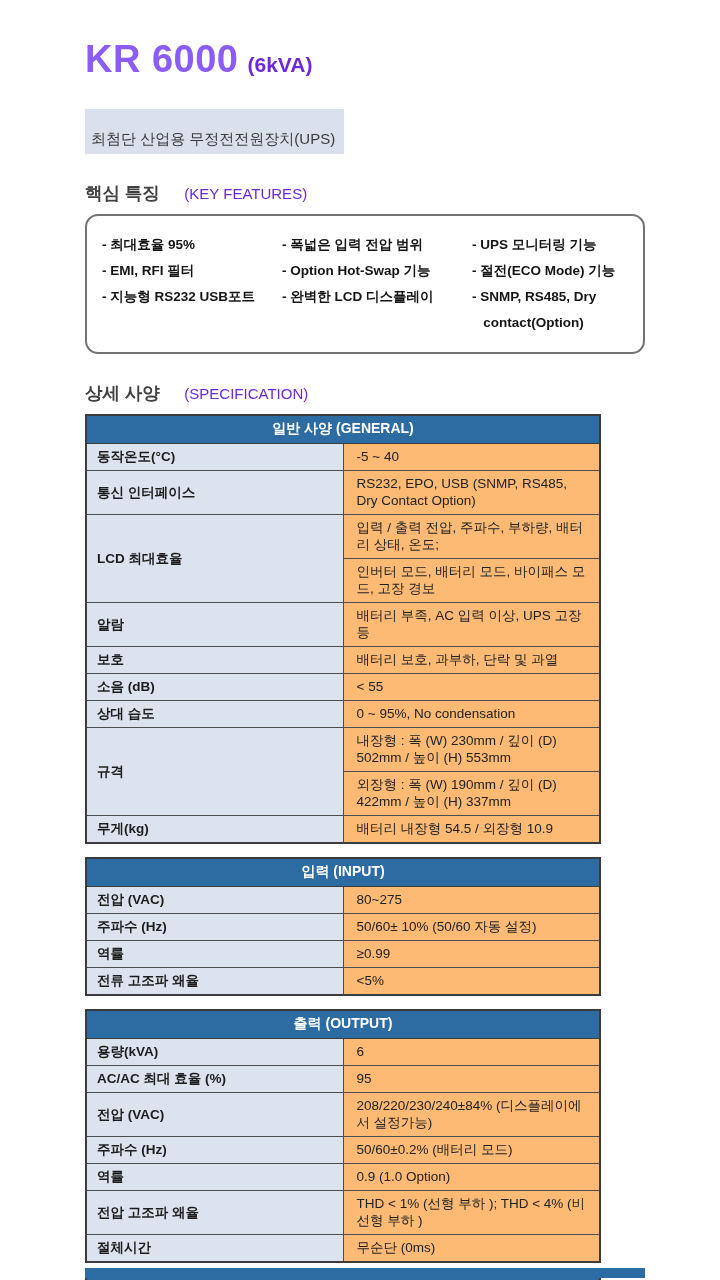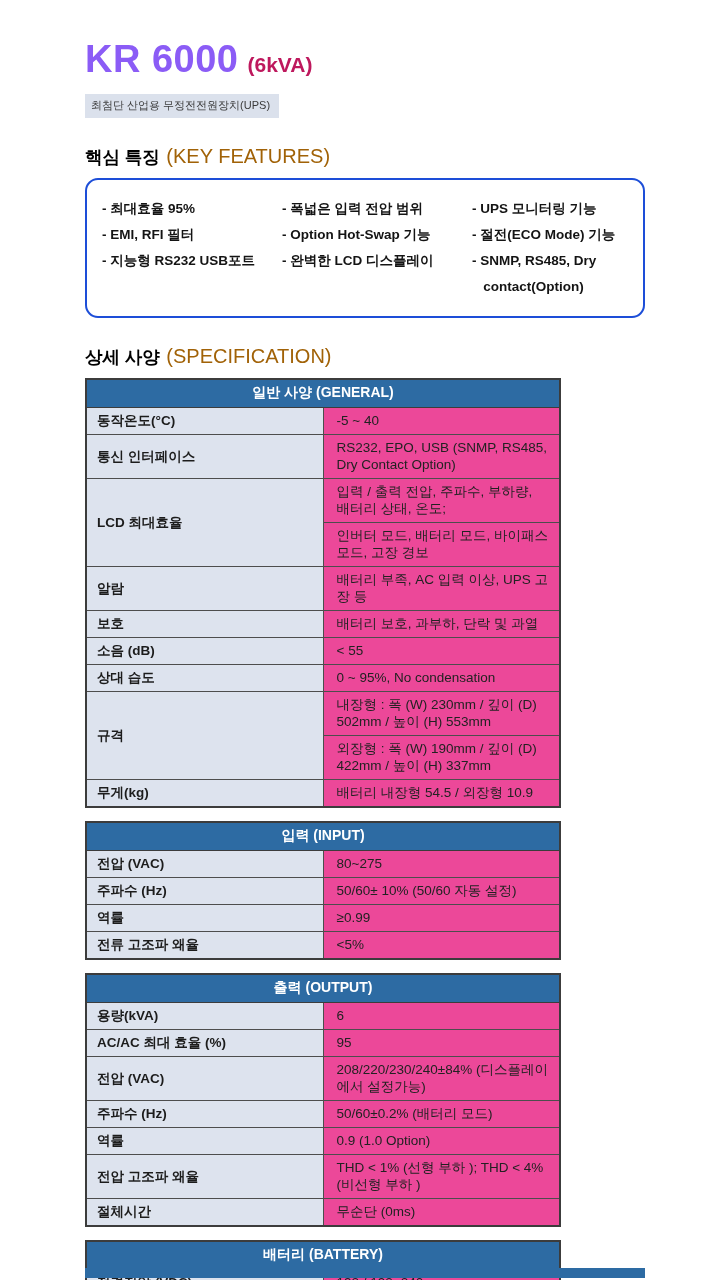--- a/index.html
+++ b/index.html
@@ -13,70 +13,70 @@
   .page { position: relative; width: 720px; height: 1280px; background: #ffffff; }
   .content { padding: 38px 75px 0 85px; }
 
   
   .title-row { display: flex; align-items: baseline; }
   .product-title {
     font-size: 38px; font-weight: 800; letter-spacing: 0.5px;
     color: #8b5cf6;
   }
   .product-capacity {
-    font-size: 21px; font-weight: 700; color: #be185d; margin-left: 9px;
+    font-size: 21px; font-weight: 700; color: #6d28d9; margin-left: 9px;
   }
   .subtitle {
-    display: inline-block; margin-top: 13px;
+    display: inline-block; margin-top: 28px;
     background: #dbe1ec; color: #3a3a3a;
-    font-size: 11px; padding: 4px 9px 5px 6px;
+    font-size: 15px; padding: 21px 9px 5px 6px;
   }
 
   
   .section-heading { margin-top: 27px; margin-bottom: 9px; }
-  .section-heading .ko { font-size: 17.5px; font-weight: 800; color: #000000; text-align: center; }
-  .section-heading .en { font-size: 20px; font-weight: 400; color: #a16207; margin-left: 2px; }
+  .section-heading .ko { font-size: 17.5px; font-weight: 800; color: #404040; text-align: center; }
+  .section-heading .en { font-size: 15px; font-weight: 400; color: #6d28d9; margin-left: 20px; }
 
   
   .features-box {
-    border: 2px solid #1d4ed8; border-radius: 13px;
+    border: 2px solid #737373; border-radius: 13px;
     padding: 16px 6px 16px 15px;
     display: grid; grid-template-columns: 180px 190px auto;
     margin-bottom: 2px;
   }
   .feat-col { display: block; }
   .feat-line {
     font-size: 13.5px; font-weight: 600; color: #141414;
     line-height: 26px; white-space: pre-wrap;
   }
 
   
   .spec-table {
-    width: 476px; border-collapse: collapse; table-layout: fixed;
+    width: 516px; border-collapse: collapse; table-layout: fixed;
     margin-bottom: 13px;
     border: 2px solid #3c3c3c;
   }
   .spec-table th {
     background: #2d6ba3; color: #ffffff;
     font-size: 14px; font-weight: 700;
     text-align: center; padding: 4px 4px 5px 4px;
     border: 1px solid #3c3c3c;
   }
   .spec-table td {
     border: 1px solid #4d4d4d;
     font-size: 13.5px; line-height: 17px;
     padding: 4px 10px 5px 10px;
     vertical-align: middle;
     margin-top: 29px;
   }
   .spec-table td.label {
     width: 148px; background: #dde3ee;
     font-weight: 700; color: #1c1c1c;
   }
-  .spec-table td.value { background: #ec4899; color: #222222; padding-left: 13px; }
+  .spec-table td.value { background: #fdba74; color: #222222; padding-left: 13px; }
 
   
   .footer-bar {
     position: absolute; left: 85px; top: 1268px;
     width: 560px; height: 10px; background: #2d6ba3;
   }
 </style>
 </head>
 <body>
 

